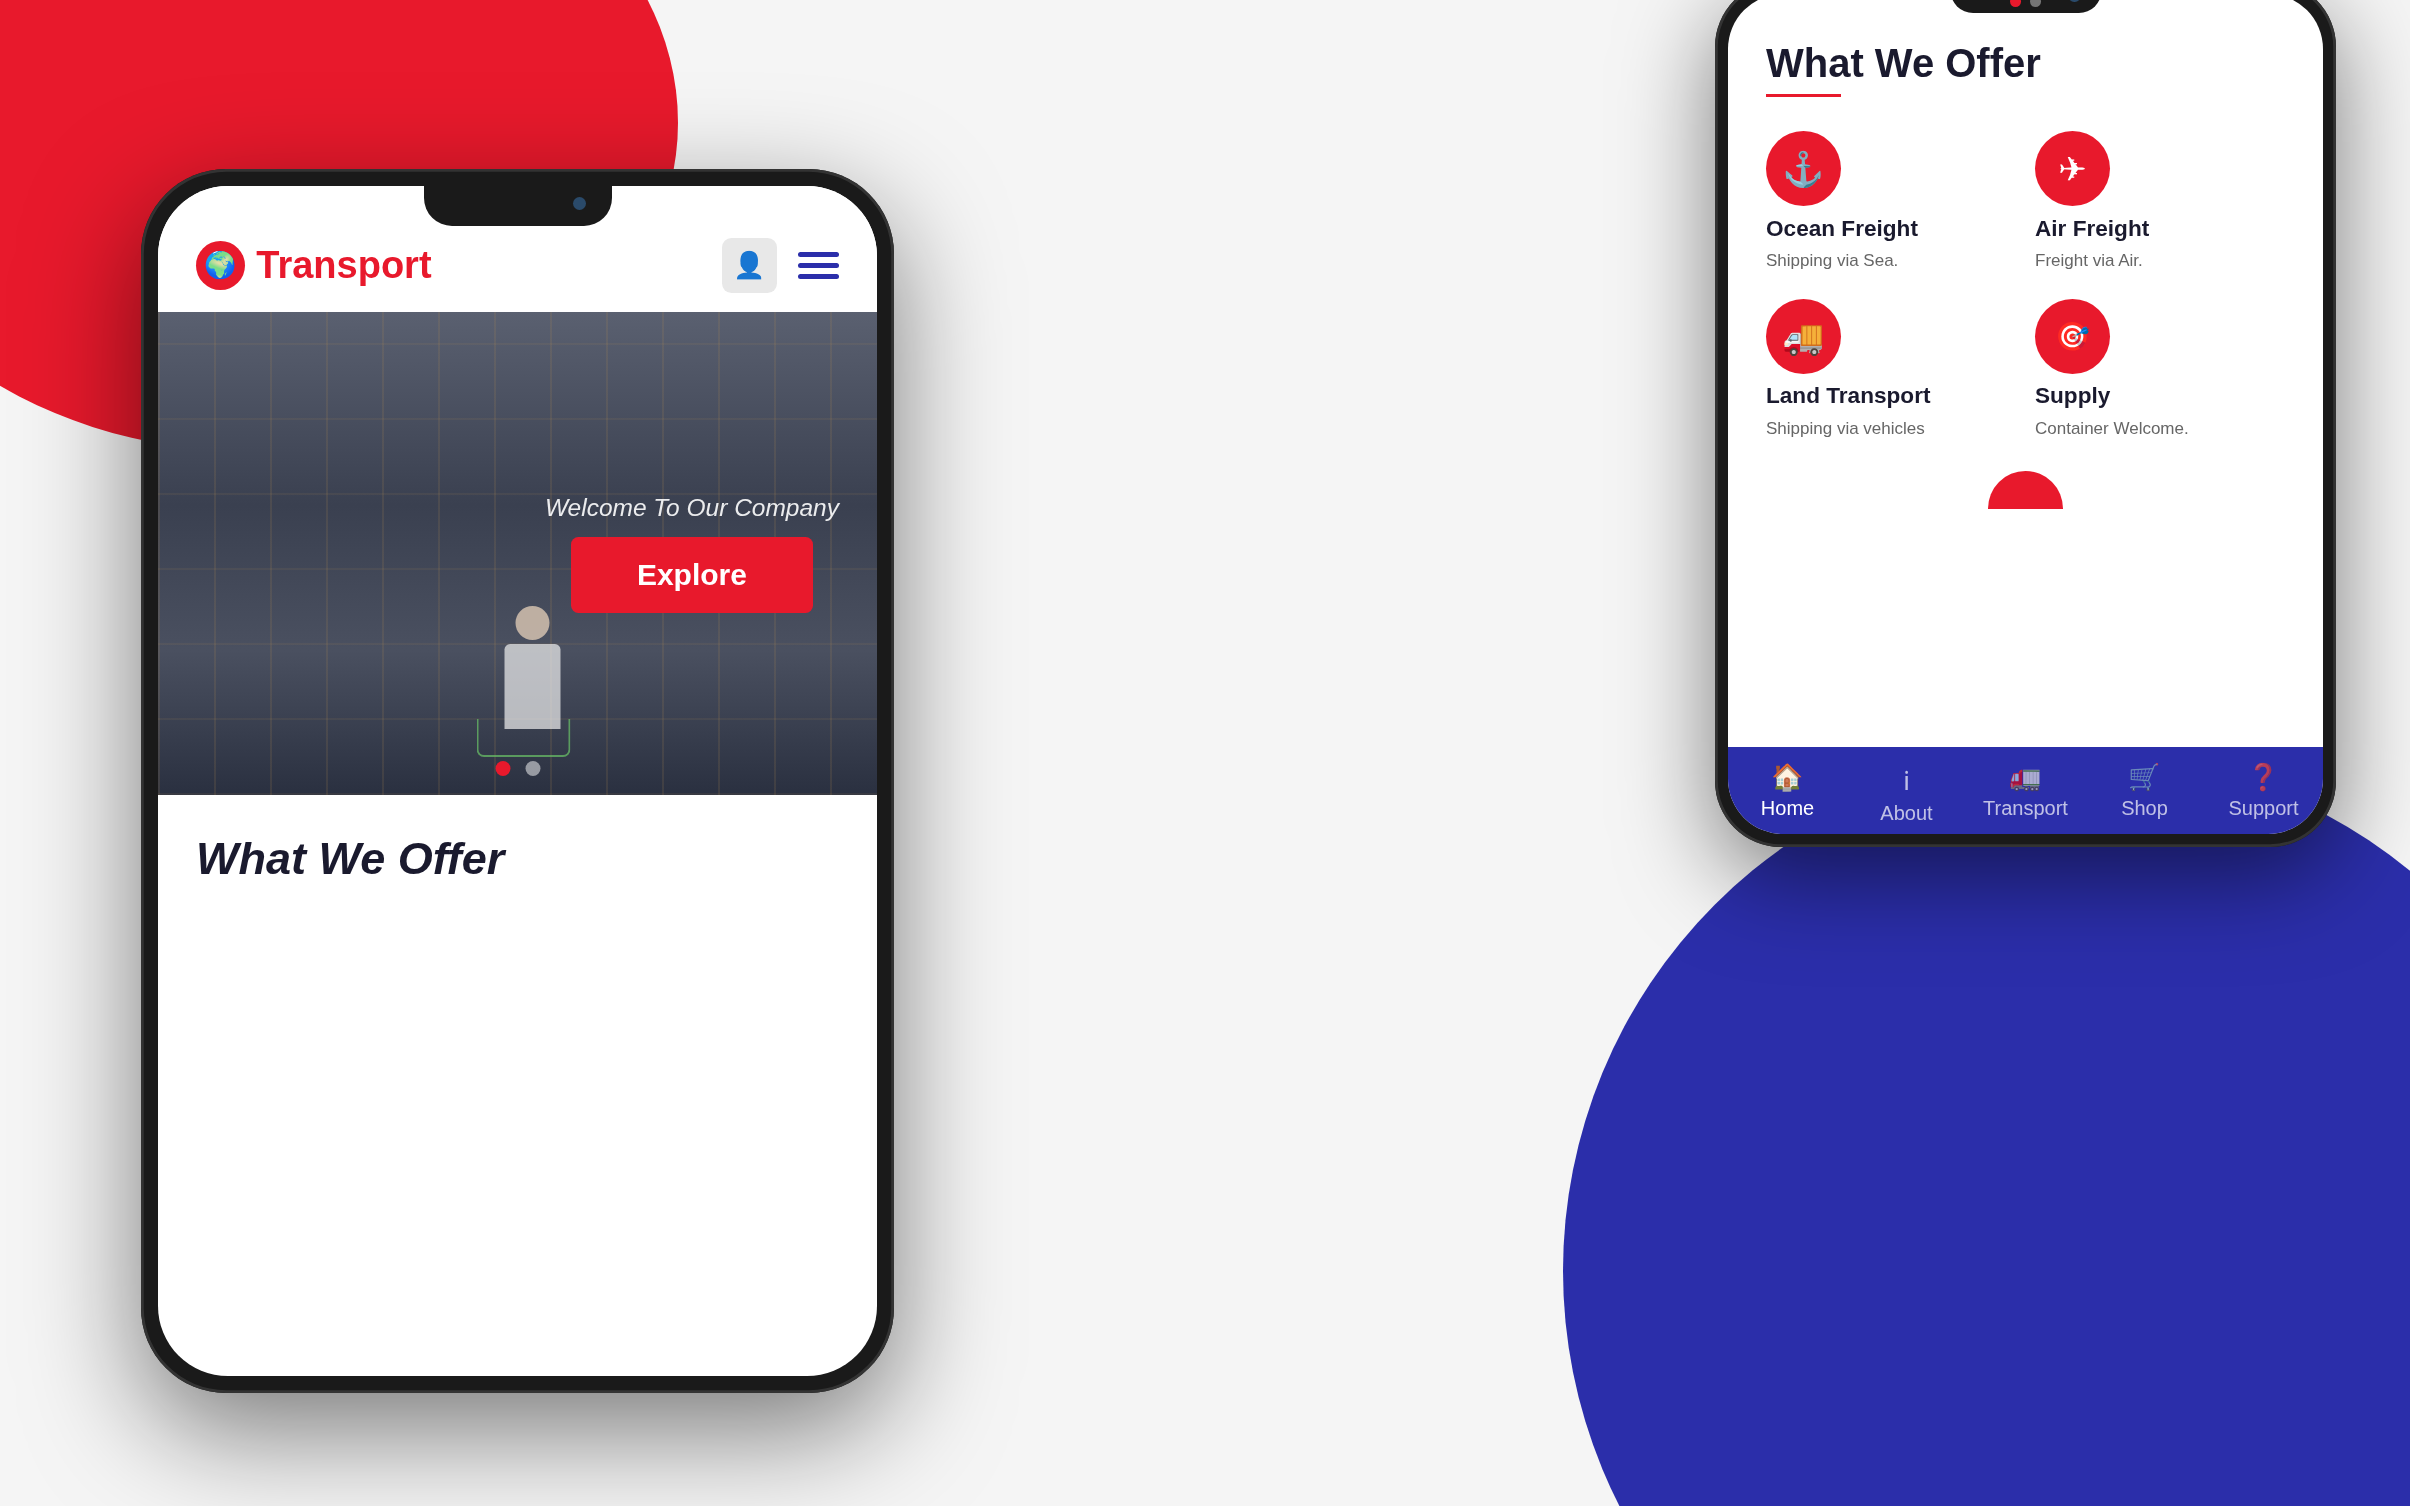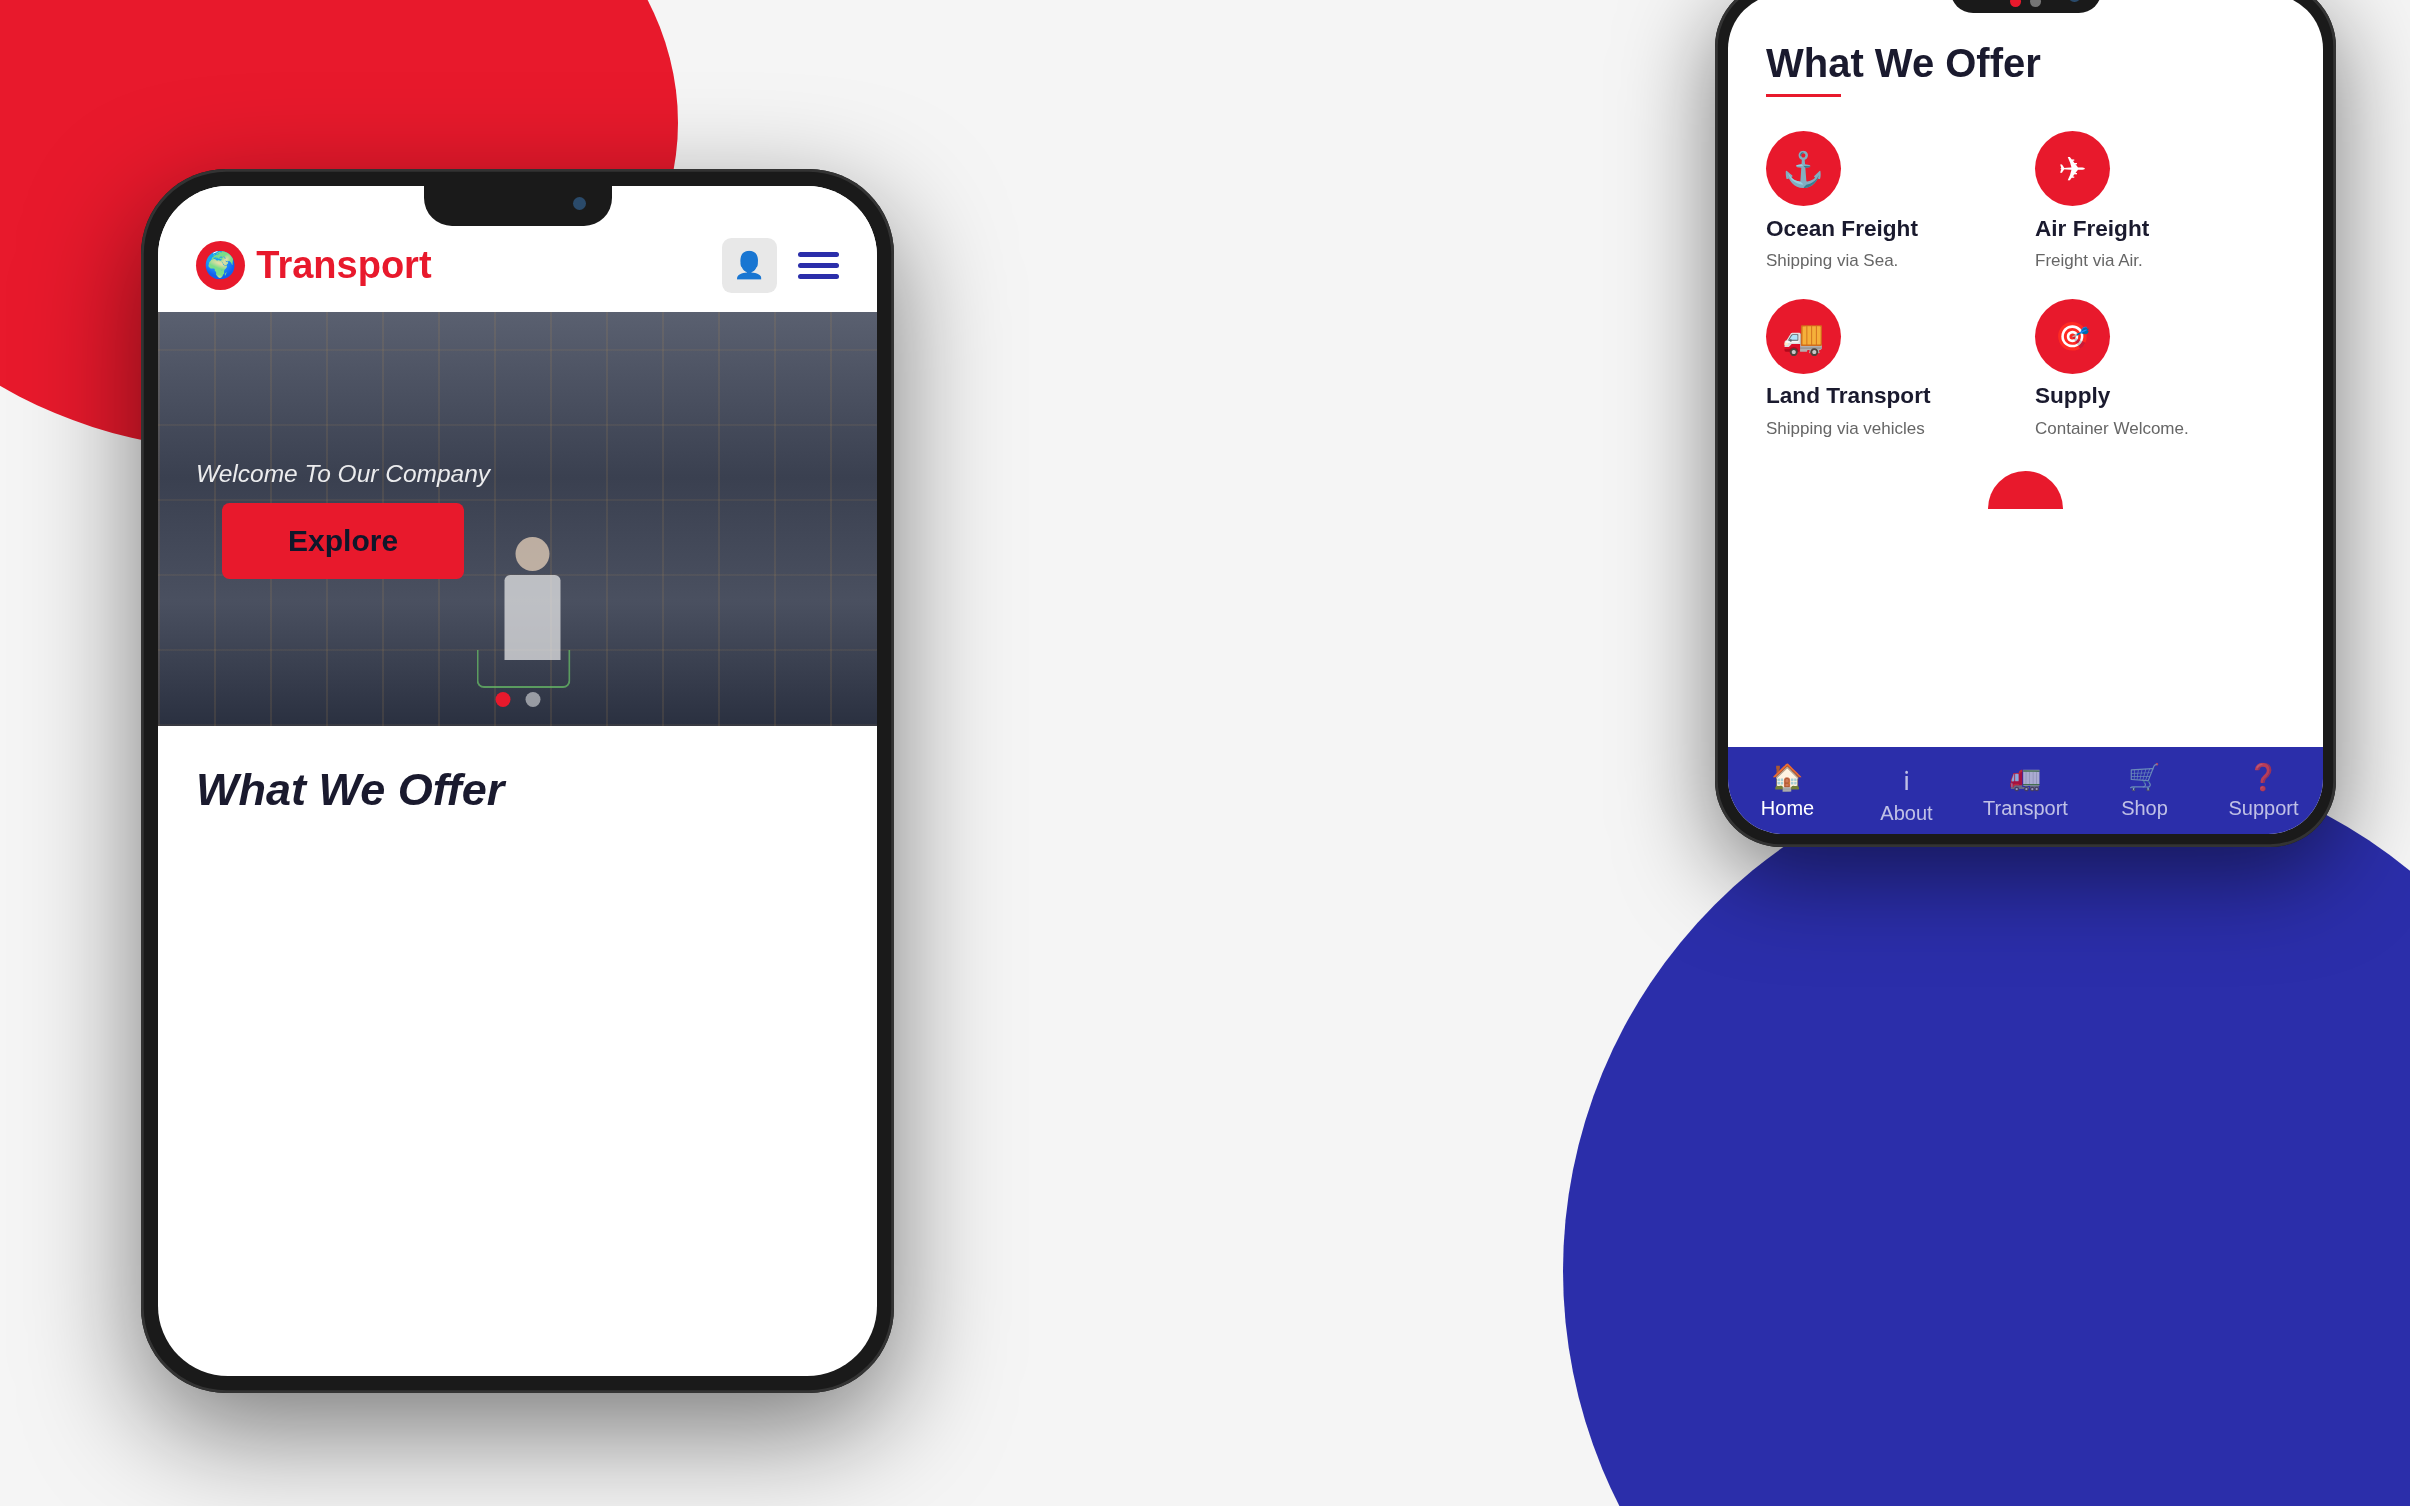--- a/index.html
+++ b/index.html
@@ -161,27 +161,27 @@
       width: 41px;
       height: 4.7px;
       background: #2b2eaa;
       border-radius: 2.8px;
     }
 
     
     .hero-section {
       position: relative;
       width: 100%;
-      height: 414px;
+      height: 483px;
       background: linear-gradient(rgba(0,0,0,0.35), rgba(0,0,0,0.5)),
                   
                   linear-gradient(135deg, #4a5568 0%, #2d3748 30%, #718096 60%, #a0aec0 100%);
       display: flex;
       flex-direction: column;
-      align-items: flex-start;
+      align-items: flex-end;
       justify-content: center;
       overflow: hidden;
     }
 
     
     .hero-bg {
       position: absolute;
       top: 0; left: 0; right: 0; bottom: 0;
       background:
         repeating-linear-gradient(90deg, rgba(180,140,80,0.15) 0px, rgba(180,140,80,0.15) 1.9px, transparent 1.9px, transparent 56px),
@@ -208,21 +208,21 @@
       color: #ffffff;
       font-size: 58px;
       font-weight: 900;
       letter-spacing: 1.9px;
       margin-bottom: 38px;
       text-shadow: 0 1.9px 7.5px rgba(0,0,0,0.4);
     }
 
     .explore-btn {
       background: #e8192c;
-      color: #0f172a;
+      color: #ffffff;
       border: none;
       padding: 21px 66px;
       font-size: 30px;
       font-weight: 600;
       border-radius: 7.5px;
       cursor: pointer;
     }
 
     
     .carousel-dots {

